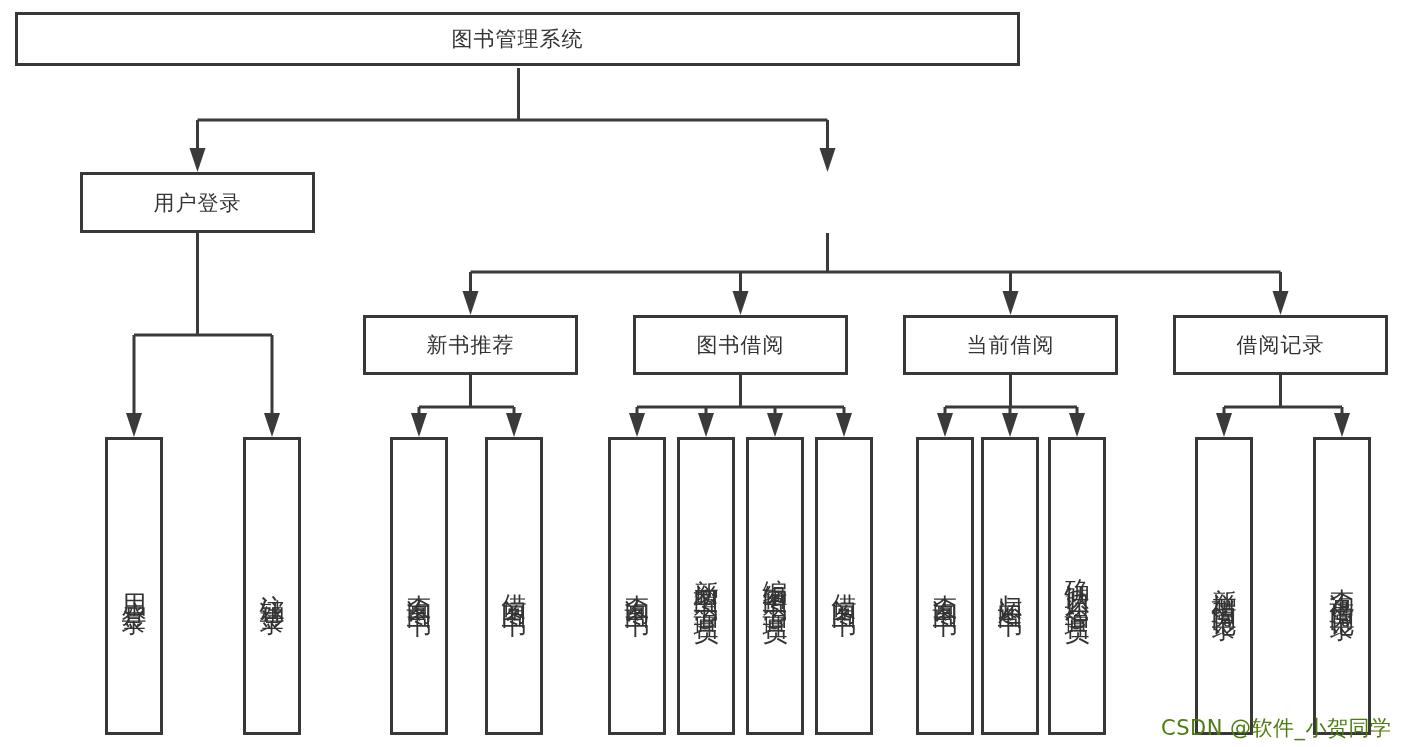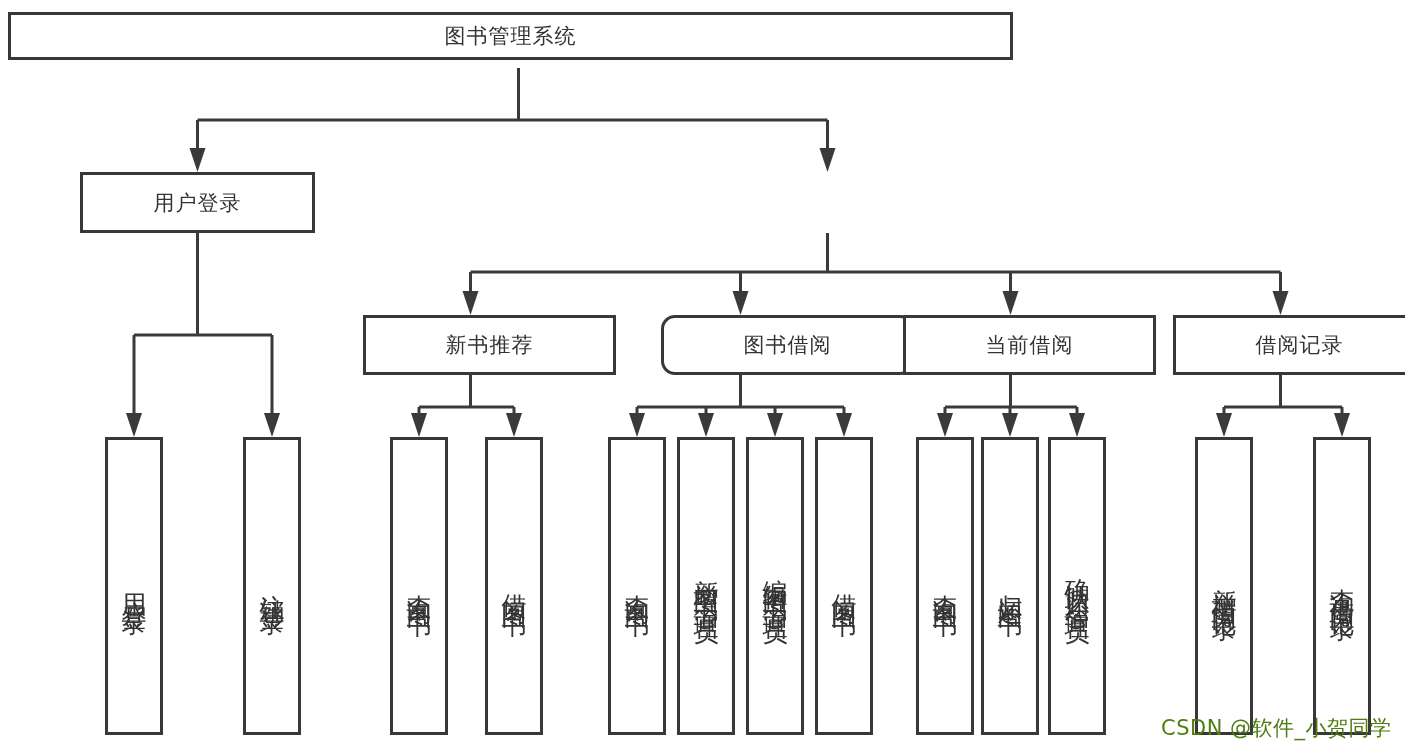--- a/index.html
+++ b/index.html
@@ -34,28 +34,28 @@
   .v-label {
     writing-mode: vertical-rl;
     text-orientation: mixed;
     font-size: 25px;
     color: #333333;
     letter-spacing: 6px;
     line-height: 1;
     white-space: nowrap;
   }
   
-  #root-box  { left: 8px;  top: 12px;  width: 1005px; height: 48px; }
+  #root-box  { left: 15px;  top: 12px;  width: 1005px; height: 54px; }
   
   #login-box { left: 80px;  top: 172px; width: 235px;  height: 61px; }
   #mgmt-box  { left: 710px; top: 172px; width: 235px;  height: 61px; }
   
-  .l3 { top: 315px; width: 253px; height: 60px; }
+  .l3 { top: 315px; width: 215px; height: 60px; }
   #l3-0 { left: 363px; }
-  #l3-1 { left: 661px; border-radius: 14px; }
+  #l3-1 { left: 633px; }
   #l3-2 { left: 903px; }
   #l3-3 { left: 1173px; }
   
   .leaf { top: 437px; width: 58px; height: 298px; }
   #leaf-0  { left: 105px; }
   #leaf-1  { left: 243px; }
   #leaf-2  { left: 390px; }
   #leaf-3  { left: 485px; }
   #leaf-4  { left: 608px; }
   #leaf-5  { left: 677px; }

